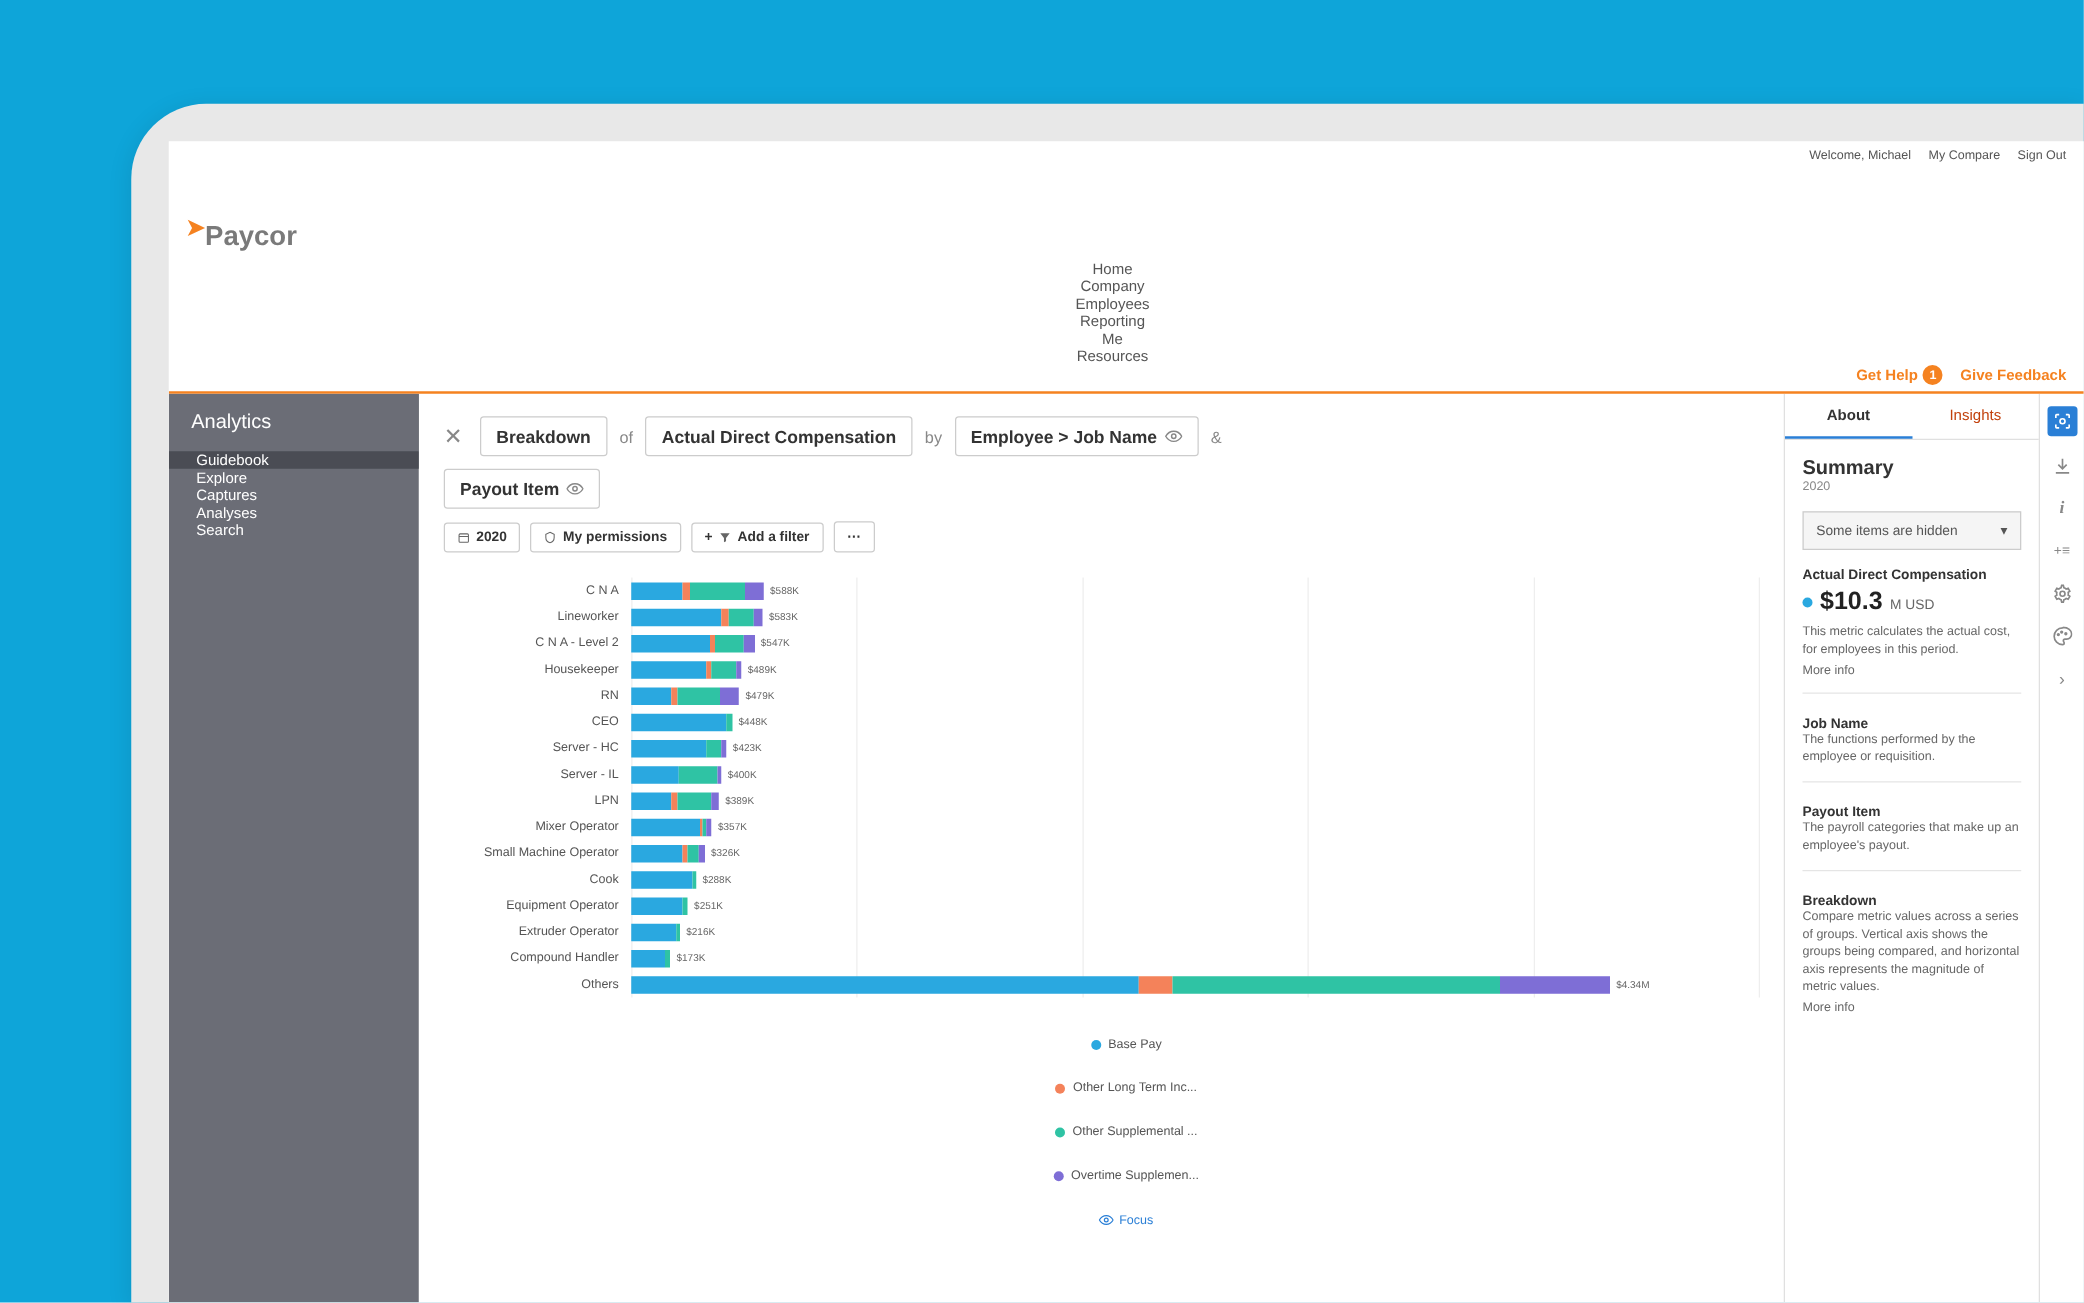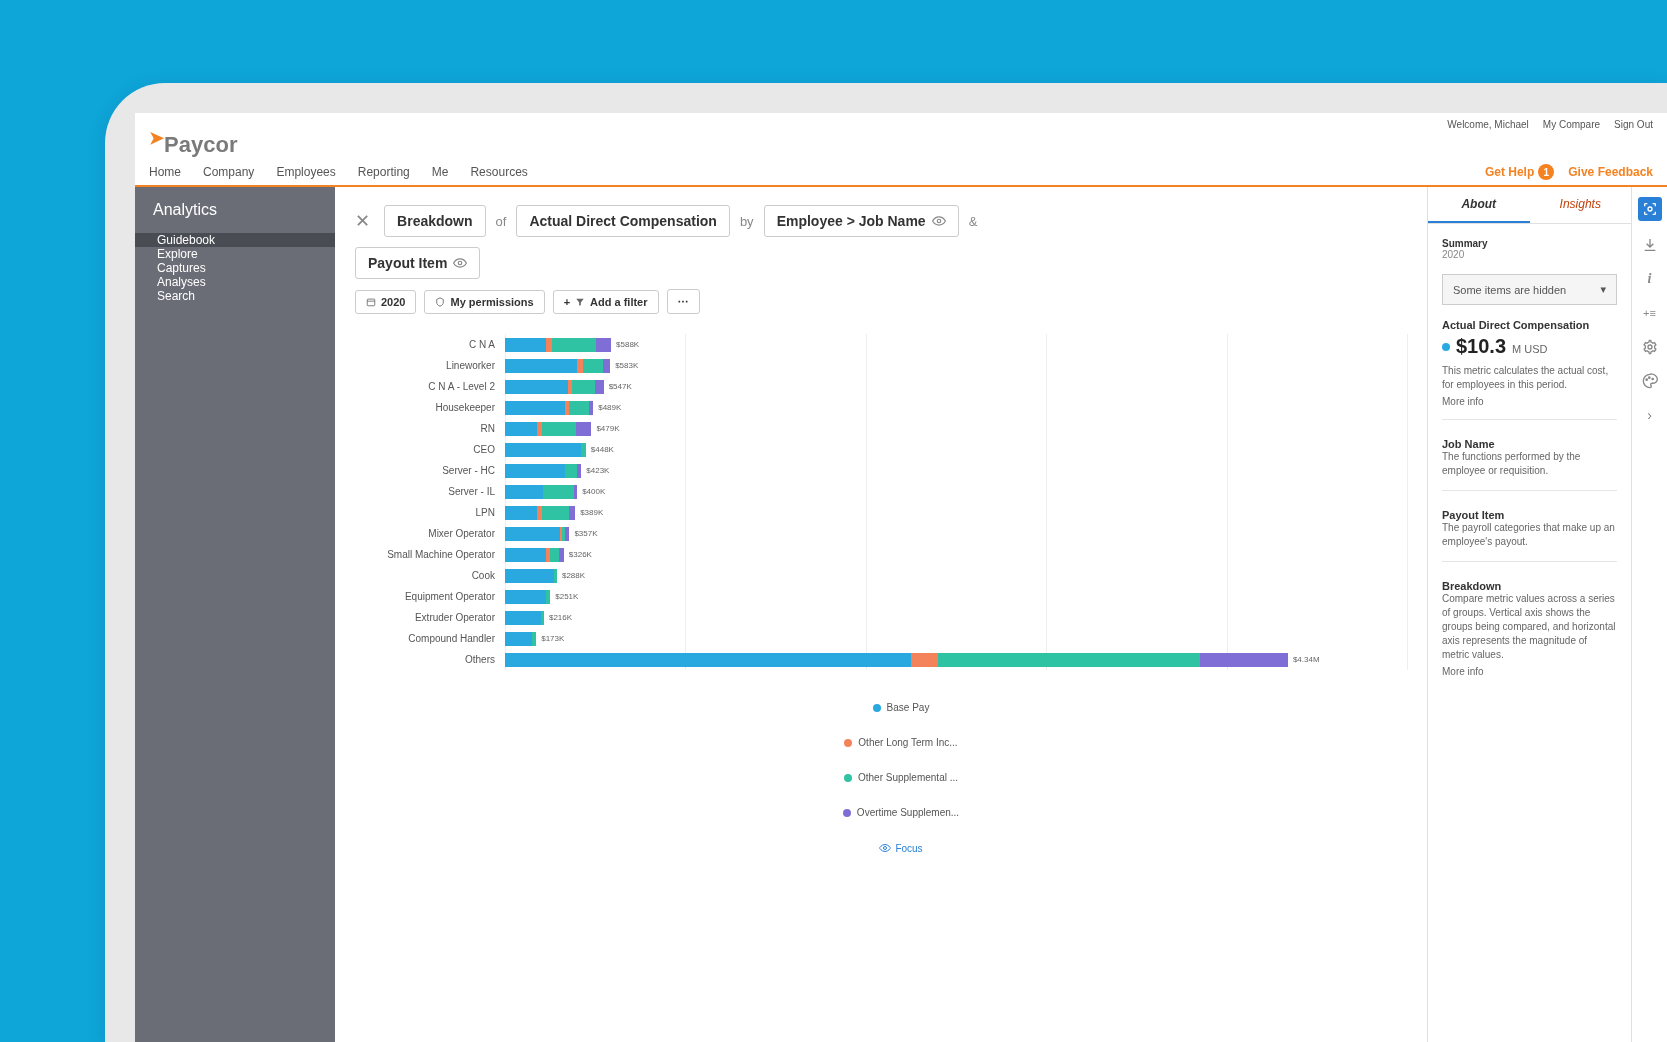--- a/index.html
+++ b/index.html
@@ -1,24 +1,24 @@
 <!DOCTYPE html>
 <html><head>
 <meta charset="utf-8">
 <style>
 * { box-sizing: border-box; margin: 0; padding: 0; font-family: -apple-system, BlinkMacSystemFont, "Segoe UI", Arial, sans-serif; }
 body { background: #0ea5d9; width: 1667px; height: 1042px; overflow: hidden; position: relative; }
 .device-frame { position: absolute; top: 83px; left: 105px; right: 0; bottom: 0; background: #e8e8e8; border-radius: 60px 0 0 0; padding: 30px 0 0 30px; box-shadow: 0 4px 20px rgba(0,0,0,0.1); }
 .screen { background: #fff; width: 100%; height: 100%; border-radius: 0; overflow: hidden; display: flex; flex-direction: column; }
 .top-bar { display: flex; justify-content: flex-end; align-items: center; padding: 6px 14px 2px; font-size: 10px; color: #555; gap: 14px; }
 .top-bar span { cursor: pointer; }
-.logo-bar { display: flex; align-items: flex-end; padding: 0 14px 6px; }
+.logo-bar { display: flex; align-items: flex-end; padding: 0 14px 6px; margin-top: 44px; }
 .logo { font-size: 22px; font-weight: 600; color: #7a7a7a; position: relative; }
 .logo-swoosh { color: #f58220; font-size: 18px; position: relative; top: -8px; }
-.nav-bar { display: flex; align-items: center; padding: 0 14px 5px; border-bottom: 2px solid #f58220; font-size: 12px; color: #555; }
+.nav-bar { display: flex; align-items: center; padding: 0 14px 5px; border-bottom: 2px solid #f58220; font-size: 12px; color: #555; flex-direction: column; }
 .nav-bar .nav-item { margin-right: 22px; cursor: pointer; }
 .nav-right { margin-left: auto; display: flex; align-items: center; gap: 14px; }
 .get-help { color: #f58220; font-weight: 600; display: flex; align-items: center; gap: 4px; }
 .badge-orange { background: #f58220; color: #fff; border-radius: 50%; width: 16px; height: 16px; display: inline-flex; align-items: center; justify-content: center; font-size: 10px; font-weight: bold; }
 .give-feedback { color: #f58220; font-weight: 600; }
 .main { display: flex; flex: 1; overflow: hidden; }
 .sidebar { width: 200px; background: #6b6d76; color: #fff; flex-shrink: 0; }
 .sidebar-title { padding: 14px 18px; font-size: 16px; font-weight: 400; background: #6b6d76; }
 .sidebar-item { padding: 0 22px; font-size: 12px; cursor: pointer; }
 .sidebar-item.active { background: #4a4c54; }
@@ -40,25 +40,25 @@
 .bar-value { font-size: 8px; color: #666; margin-left: 5px; }
 .chart-axis { display: flex; margin-top: 8px; }
 .axis-spacer { width: 150px; }
 .axis-ticks { flex: 1; display: flex; justify-content: space-between; font-size: 9px; color: #888; }
 .chart-legend { display: flex; gap: 24px; margin-top: 24px; align-items: center; margin-left: 40px; flex-direction: column; }
 .legend-item { display: flex; align-items: center; gap: 6px; font-size: 10px; color: #555; }
 .legend-dot { width: 8px; height: 8px; border-radius: 50%; }
 .focus-link { color: #2a7fd6; display: flex; align-items: center; gap: 4px; cursor: pointer; font-size: 10px; }
 .info-panel { width: 240px; border-left: 1px solid #e0e0e0; flex-shrink: 0; display: flex; }
 .info-tabs-col { flex: 1; display: flex; flex-direction: column; }
-.info-tabs { display: flex; border-bottom: 1px solid #e0e0e0; font-style: italic; }
+.info-tabs { display: flex; border-bottom: 1px solid #e0e0e0; }
 .info-tab { flex: 1; text-align: center; padding: 10px; font-size: 12px; cursor: pointer; color: #c2410c; }
 .info-tab.active { border-bottom: 2px solid #2a7fd6; color: #333; font-weight: 600; }
 .info-body { padding: 14px; font-size: 11px; color: #555; }
-.summary-title { font-size: 10px; font-weight: 600; color: #333; }
+.summary-title { font-size: 16px; font-weight: 600; color: #333; }
 .summary-sub { font-size: 10px; color: #888; margin-bottom: 14px; }
 .hidden-select { border: 1px solid #ccc; padding: 8px 10px; font-size: 11px; color: #555; display: flex; justify-content: space-between; align-items: center; cursor: pointer; margin-bottom: 14px; background: #f5f5f5;}
 .metric-title { font-size: 11px; font-weight: 600; color: #333; margin-top: 6px; }
 .metric-value-row { display: flex; align-items: baseline; gap: 6px; margin: 4px 0 6px; }
 .metric-dot { width: 8px; height: 8px; border-radius: 50%; background: #2aa8e0; align-self: center; }
 .metric-big { font-size: 20px; font-weight: 700; color: #222; }
 .metric-unit { font-size: 11px; color: #666; }
 .metric-desc { font-size: 10px; color: #666; line-height: 1.4; margin-bottom: 4px; }
 .more-info { font-size: 10px; color: #666; cursor: pointer; }
 .info-section { border-top: 1px solid #e5e5e5; padding-top: 12px; margin-top: 12px; }

